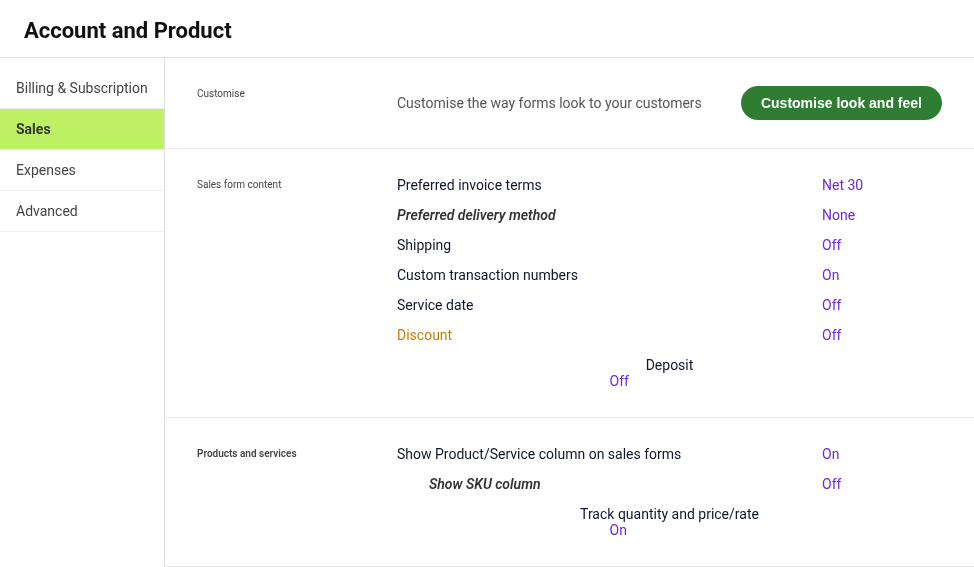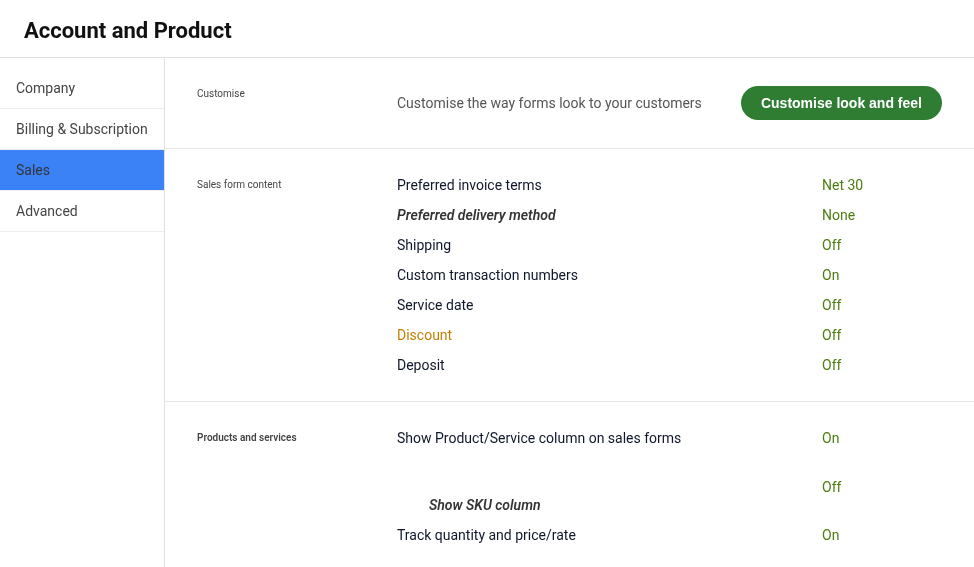--- a/index.html
+++ b/index.html
@@ -27,23 +27,23 @@
       flex-shrink: 0;
     }
     .sidebar-item {
       padding: 12px 16px;
       cursor: pointer;
       color: #444;
       font-size: 14px;
       border-bottom: 1px solid #eee;
     }
     .sidebar-item.active {
-      background: #3b82f6;
+      background: #bef264;
       color: #333;
-      font-weight: 400;
+      font-weight: 700;
     }
     .main-content {
       flex: 1;
       padding: 0 0 24px 0;
       overflow-y: auto;
     }
     .section {
       display: flex;
       padding: 28px 32px;
       border-bottom: 1px solid #e8e8e8;
@@ -60,32 +60,32 @@
       font-weight: 600;
     }
     .section-content {
       flex: 1;
     }
     .section-content-row {
       display: flex;
       align-items: center;
       margin-bottom: 14px;
     }
-    .section-content-row:last-child { margin-bottom: 0; }
+    .section-content-row:last-child { margin-bottom: 0; flex-direction: column; }
     .row-label {
       flex: 1;
       font-size: 14px;
     }
     .row-label.green { color: #0f172a; }
     .row-label.orange { color: #c47f00; }
     .row-label.normal { color: #333; font-weight: 600; font-style: italic; }
     .row-value {
       width: 120px;
       font-size: 14px;
-      color: #4d7c0f;
+      color: #6d28d9;
       text-align: left;
     }
     .customise-row {
       display: flex;
       align-items: center;
       width: 100%;
     }
     .customise-description {
       flex: 1;
       font-size: 14px;
@@ -97,33 +97,32 @@
       border: none;
       border-radius: 20px;
       padding: 9px 20px;
       font-size: 14px;
       font-weight: 600;
       cursor: pointer;
       white-space: nowrap;
     }
     .sku-row .row-label {
       padding-left: 32px;
-      margin-top: 37px;
     }
   </style>
 </head>
 <body>
 
 <div class="page-title">Account and Product</div>
 
 <div class="layout">
   <div class="sidebar">
-    <div class="sidebar-item">Company</div>
     <div class="sidebar-item">Billing &amp; Subscription</div>
     <div class="sidebar-item active">Sales</div>
+    <div class="sidebar-item">Expenses</div>
     <div class="sidebar-item">Advanced</div>
   </div>
 
   <div class="main-content">
 
     <div class="section">
       <div class="section-label">Customise</div>
       <div class="section-content">
         <div class="customise-row">
           <span class="customise-description">Customise the way forms look to your customers</span>

